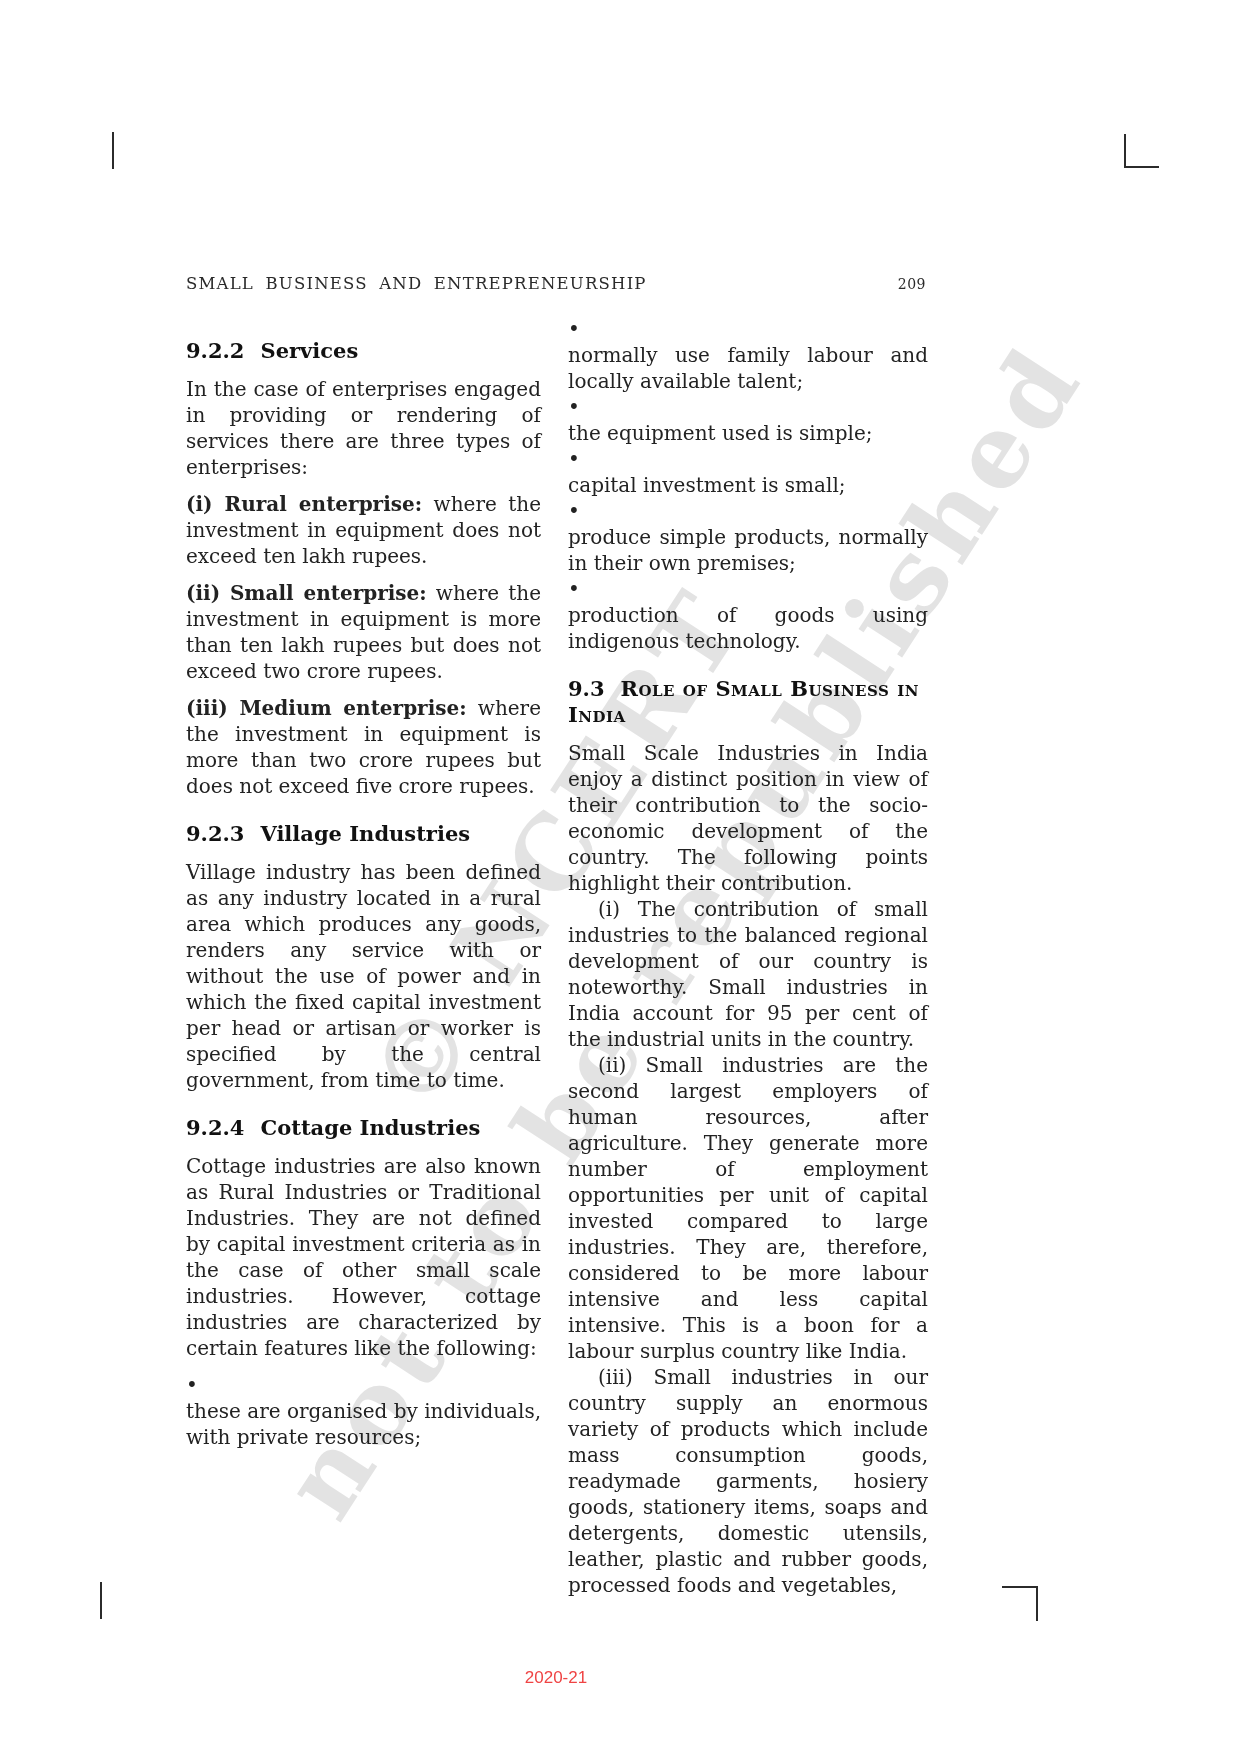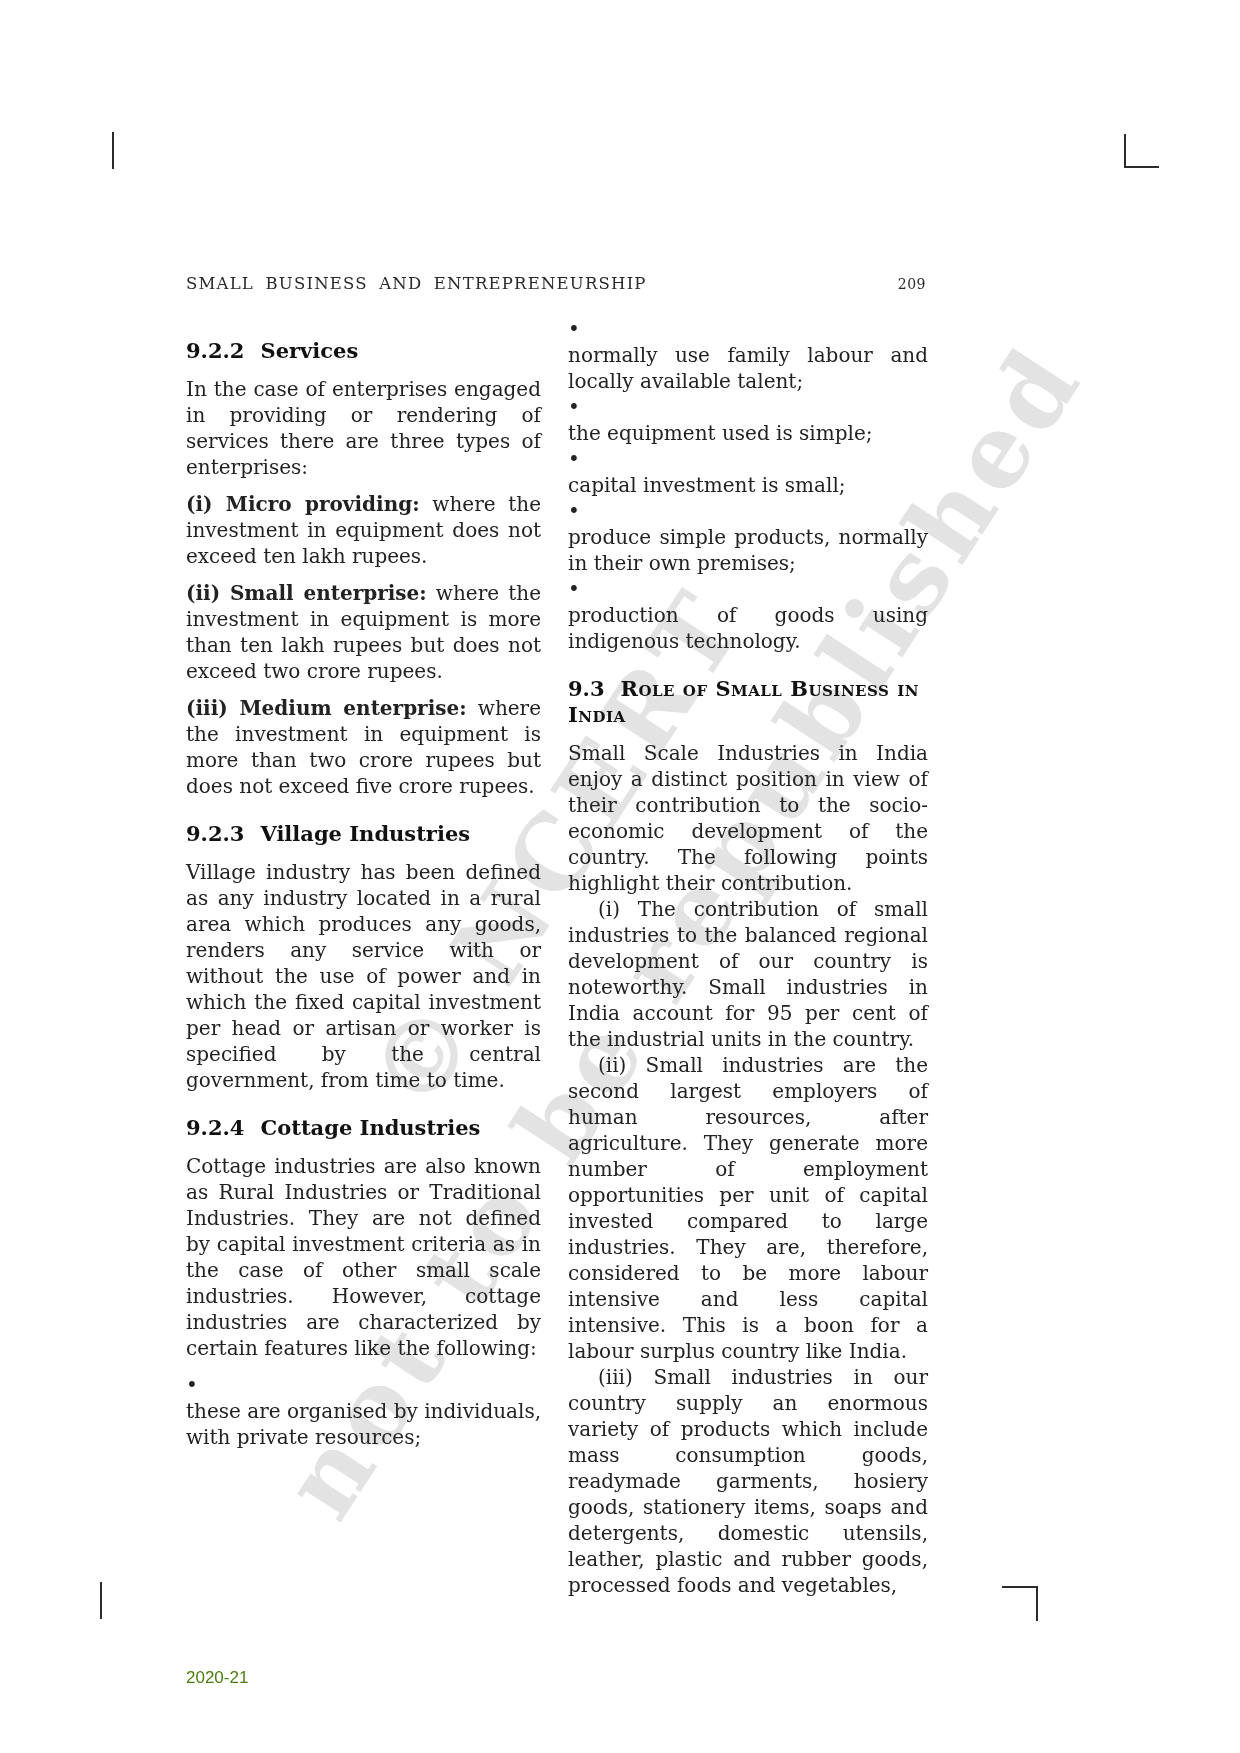--- a/index.html
+++ b/index.html
@@ -49,23 +49,23 @@
   p { margin:0 0 11px 0; }
   p.cont { margin:0; }
   p.indent { margin:0; text-indent:30px; }
   .bullet { display:flex; margin:0;flex-direction:column; }
   .bullet .dot { flex:none; width:25px; }
   .bullet .dot::before { content:"\2022"; }
   .bullet .btext { flex:1; text-align:justify; }
   .sec93 { margin:26px 0 13px; }
   .footer {
     position:absolute; left:186px; top:1668px; width:740px;
-    text-align:left;
+    text-align:center;
     font-family:"Liberation Sans", sans-serif;
-    font-size:17px; color:#4d7c0f; z-index:1;
+    font-size:17px; color:#ef4444; z-index:1;
   }
 </style>
 </head>
 <body>
 
 <div class="crop" style="left:112px; top:132px; width:2px; height:37px;"></div>
 <div class="crop" style="left:1124px; top:134px; width:2px; height:34px;"></div>
 <div class="crop" style="left:1124px; top:166px; width:35px; height:2px;"></div>
 <div class="crop" style="left:100px; top:1582px; width:2px; height:37px;"></div>
 <div class="crop" style="left:1002px; top:1586px; width:36px; height:2px;"></div>
@@ -81,21 +81,21 @@
   <span class="pagenum">209</span>
 </div>
 
 <div class="columns">
 
   <div class="col col-left">
     <h2 class="sec first">
       <span class="num">9.2.2</span><span>Services</span>
     </h2>
     <p>In the case of enterprises engaged in providing or rendering of services there are three types of enterprises:</p>
-    <p><b>(i) Micro providing:</b><span> where the investment in equipment does not exceed ten lakh rupees.</span></p>
+    <p><b>(i) Rural enterprise:</b><span> where the investment in equipment does not exceed ten lakh rupees.</span></p>
     <p><b>(ii) Small enterprise:</b><span> where the investment in equipment is more than ten lakh rupees but does not exceed two crore rupees.</span></p>
     <p><b>(iii) Medium enterprise:</b><span> where the investment in equipment is more than two crore rupees but does not exceed five crore rupees.</span></p>
     <h2 class="sec">
       <span class="num">9.2.3</span><span>Village Industries</span>
     </h2>
     <p>Village industry has been defined as any industry located in a rural area which produces any goods, renders any service with or without the use of power and in which the fixed capital investment per head or artisan or worker is specified by the central government, from time to time.</p>
     <h2 class="sec">
       <span class="num">9.2.4</span><span>Cottage Industries</span>
     </h2>
     <p>Cottage industries are also known as Rural Industries or Traditional Industries. They are not defined by capital investment criteria as in the case of other small scale industries. However, cottage industries are characterized by certain features like the following:</p>

